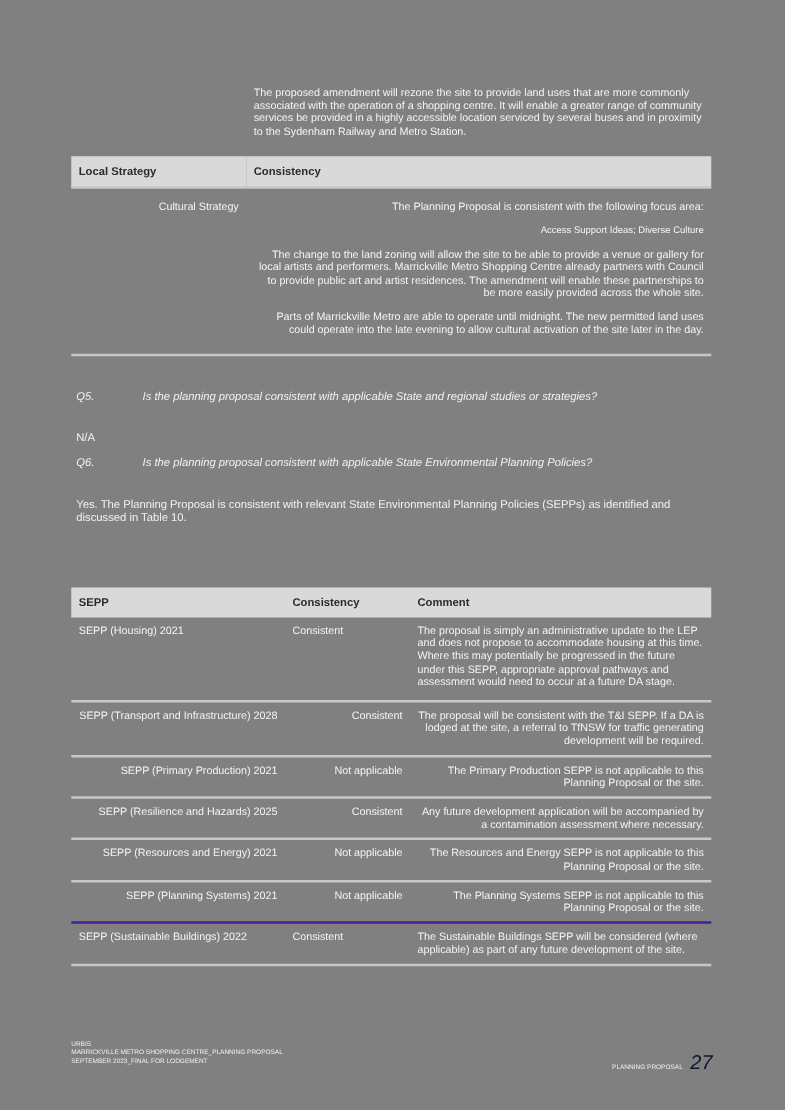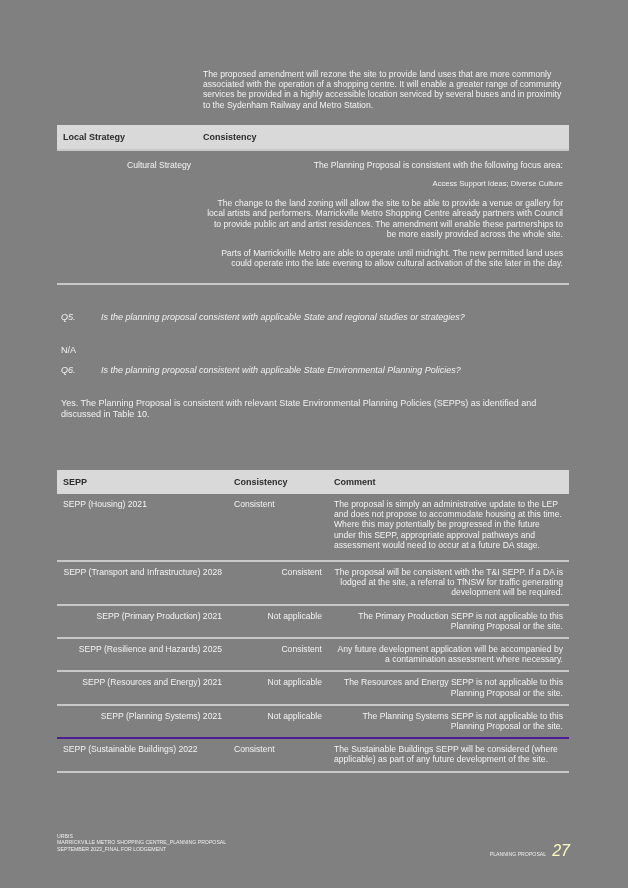--- a/index.html
+++ b/index.html
@@ -21,29 +21,29 @@
     .tbl td { vertical-align: top; padding: 5px 6px 6px 6px; color: #f4f4f4; }
     .tbl tr.rule td { border-top: 2px solid #c8c8c8; text-align: right; }
     .tbl tr.rule-dark td { border-top: 2px solid #4c1d95; }
     .tbl tr.last td { border-bottom: 2px solid #c8c8c8; }
     .tbl1 { top: 61px; }
     .tbl1 .c1 { width: 128px; }
     .tbl1 p { margin: 0 0 9px 0; }
     .tbl1 .indent { padding-left: 28px; font-size: 7.6px; }
     .q { position: absolute; left: 61px; width: 500px; font-size: 9px; line-height: 11px; font-style: italic; color: #f2f2f2; }
     .q .qn { position: absolute; left: 0; top: 0; }
-    .q .qt { position: absolute; left: 40px; width: 430px; }
+    .q .qt { position: absolute; left: 53px; width: 430px; }
     .para { position: absolute; left: 61px; width: 500px; font-size: 9px; line-height: 11px; color: #f2f2f2; }
     .caption { position: absolute; left: 61px; font-size: 9px; font-weight: bold; color: #f2f2f2; }
     .tbl2 { top: 470px; }
     .tbl2 .c1 { width: 159px; }
     .tbl2 .c2 { width: 88px; }
     .footer-left { position: absolute; left: 57px; top: 833px; font-size: 5.2px; line-height: 6.4px; color: #eee; }
     .footer-right { position: absolute; right: 58px; top: 842px; font-size: 5.2px; color: #eee; display: flex; align-items: baseline; gap: 6px; }
-    .footer-right .pg { font-size: 16px; font-style: italic; color: #fef9c3; }
+    .footer-right .pg { font-size: 16px; font-style: italic; color: #0f172a; }
   </style>
 </head>
 <body>
 
 <div class="page">
 
   <table class="tbl tbl1">
     <tbody>
         <tr>
       <td class="c1"></td>

